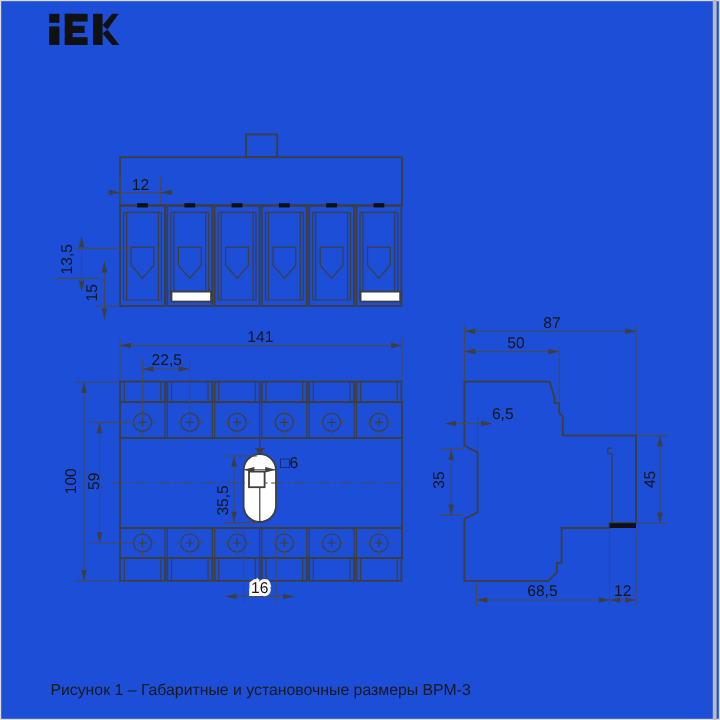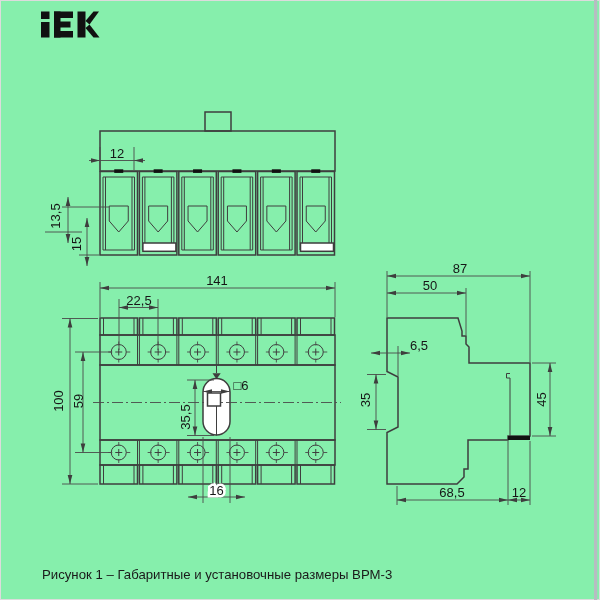--- a/index.html
+++ b/index.html
@@ -1,16 +1,16 @@
 <!DOCTYPE html>
 <html><head>
 <meta charset="utf-8">
 <style>
   html,body{margin:0;padding:0;background:#fff;}
-  #page{position:relative;width:600px;height:600px;background:#86efac;overflow:hidden;
+  #page{position:relative;width:600px;height:600px;background:#1d4ed8;overflow:hidden;
         font-family:"Liberation Sans","DejaVu Sans",sans-serif;}
   svg{display:block;}
   .o   {stroke:#3e3e3e;stroke-width:1.5;fill:none;stroke-linejoin:miter;}
   .ow  {stroke:#3e3e3e;stroke-width:1.5;fill:#ffffff;}
   .i   {stroke:#3e3e3e;stroke-width:1;fill:none;}
   .d   {stroke:#4a4a4a;stroke-width:0.9;fill:none;}
   .cl  {stroke:#4a4a4a;stroke-width:0.9;fill:none;stroke-dasharray:11 3 2 3;}
   .ar  {fill:#3e3e3e;stroke:none;}
   .blk {fill:#111;stroke:none;}
   .dim {font-size:13px;fill:#161616;}

